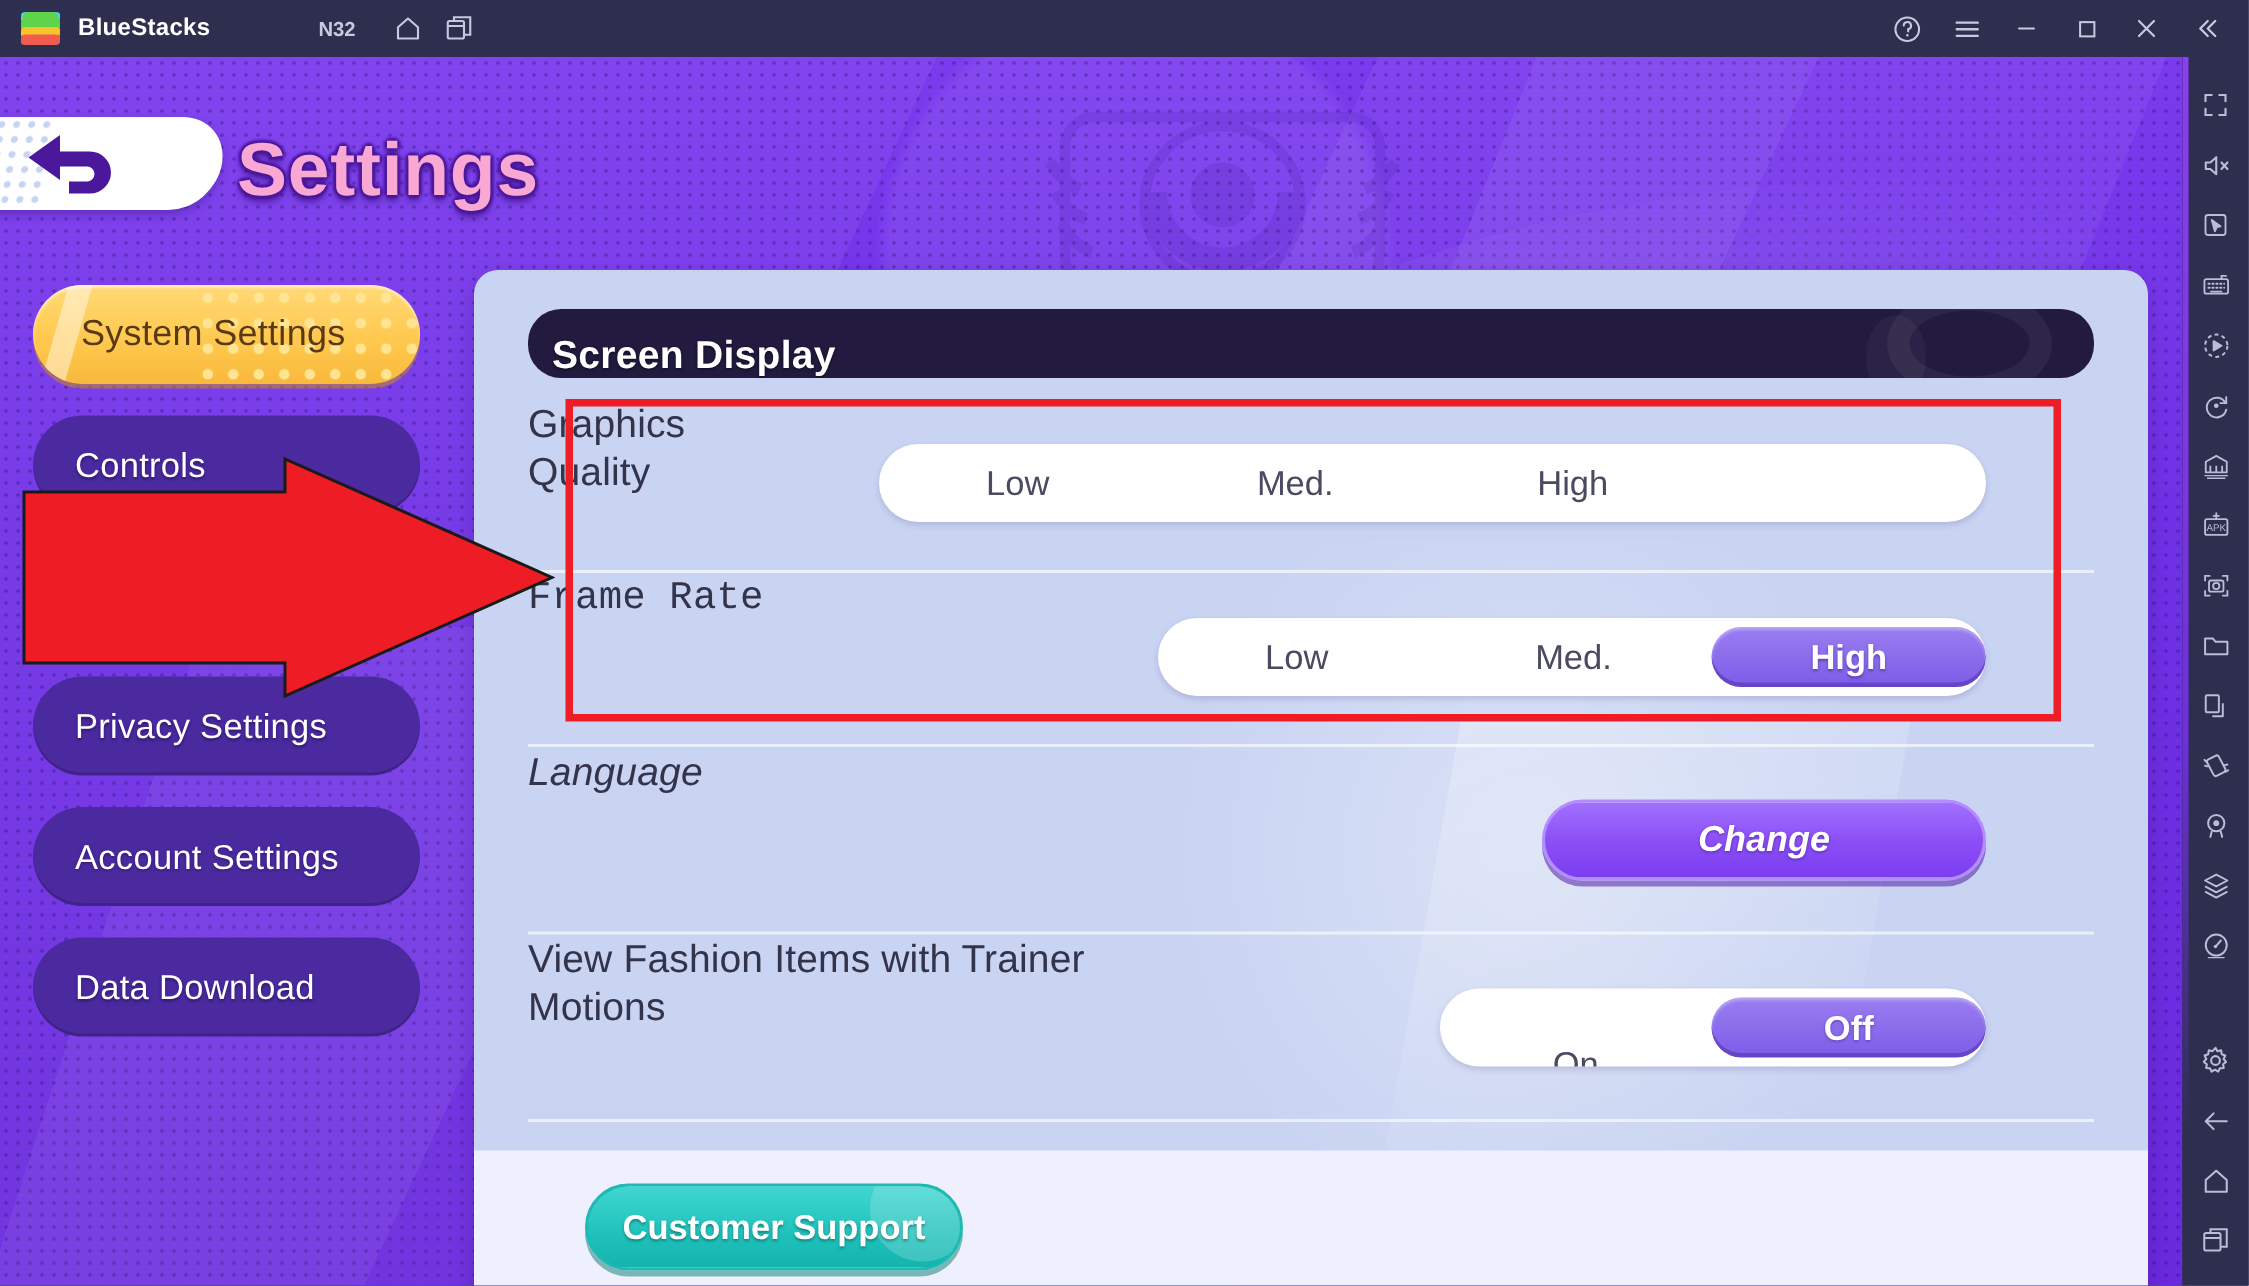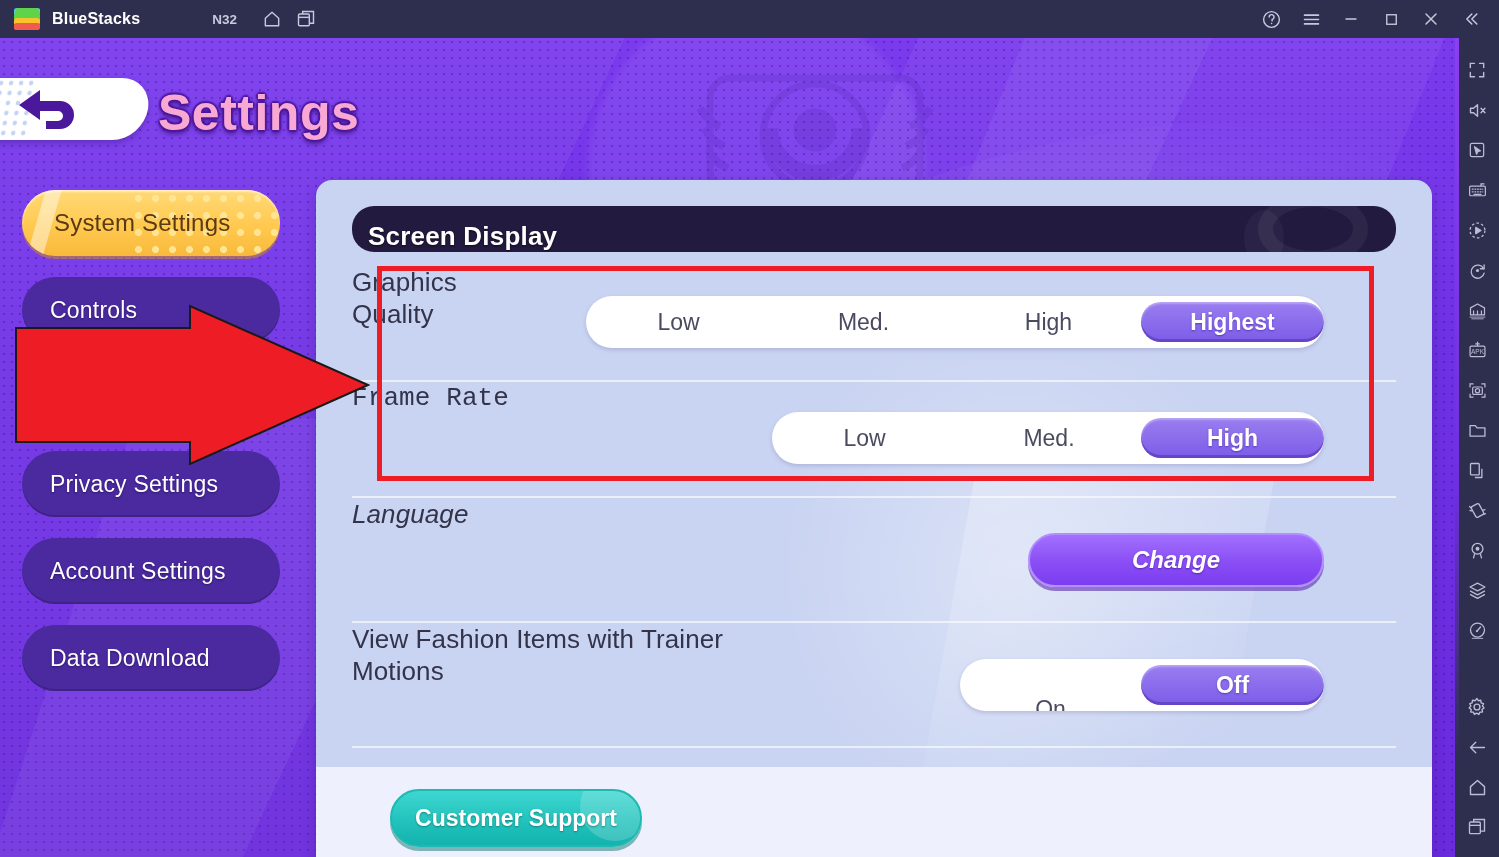--- a/index.html
+++ b/index.html
@@ -462,21 +462,20 @@
 
       <div id="rows">
 
         <div class="srow" style="height:116px;">
           <div class="srow-label" style="width:250px;">Graphics
 Quality</div>
           <div class="seg" style="position:absolute; left:234px; top:30px; width:738px;">
             <div class="seg-opt" style="width:185px;">Low</div>
             <div class="seg-opt" style="width:185px;">Med.</div>
             <div class="seg-opt" style="width:185px;">High</div>
-            <div class="seg-opt sel" style="width:183px;">Highest</div>
           </div>
         </div>
 
         <div class="srow" style="height:116px;">
           <div class="srow-label" style="width:250px;font-family:Liberation Mono, monospace;">Frame Rate</div>
           <div class="seg" style="position:absolute; left:420px; top:30px; width:552px;">
             <div class="seg-opt" style="width:185px;">Low</div>
             <div class="seg-opt" style="width:184px;">Med.</div>
             <div class="seg-opt sel" style="width:183px;">High</div>
           </div>

